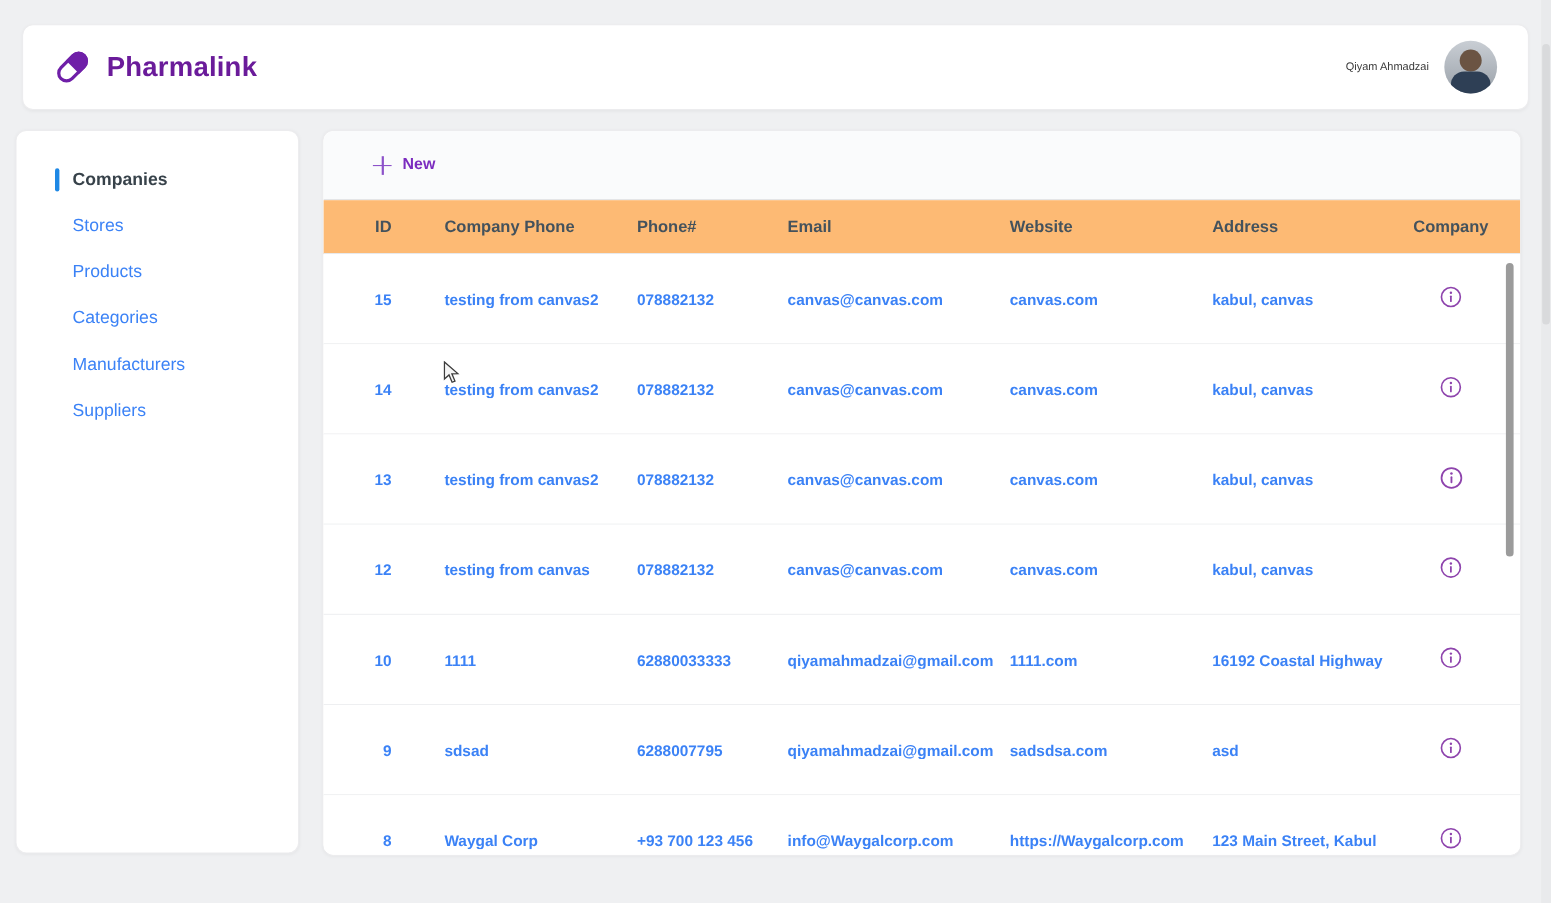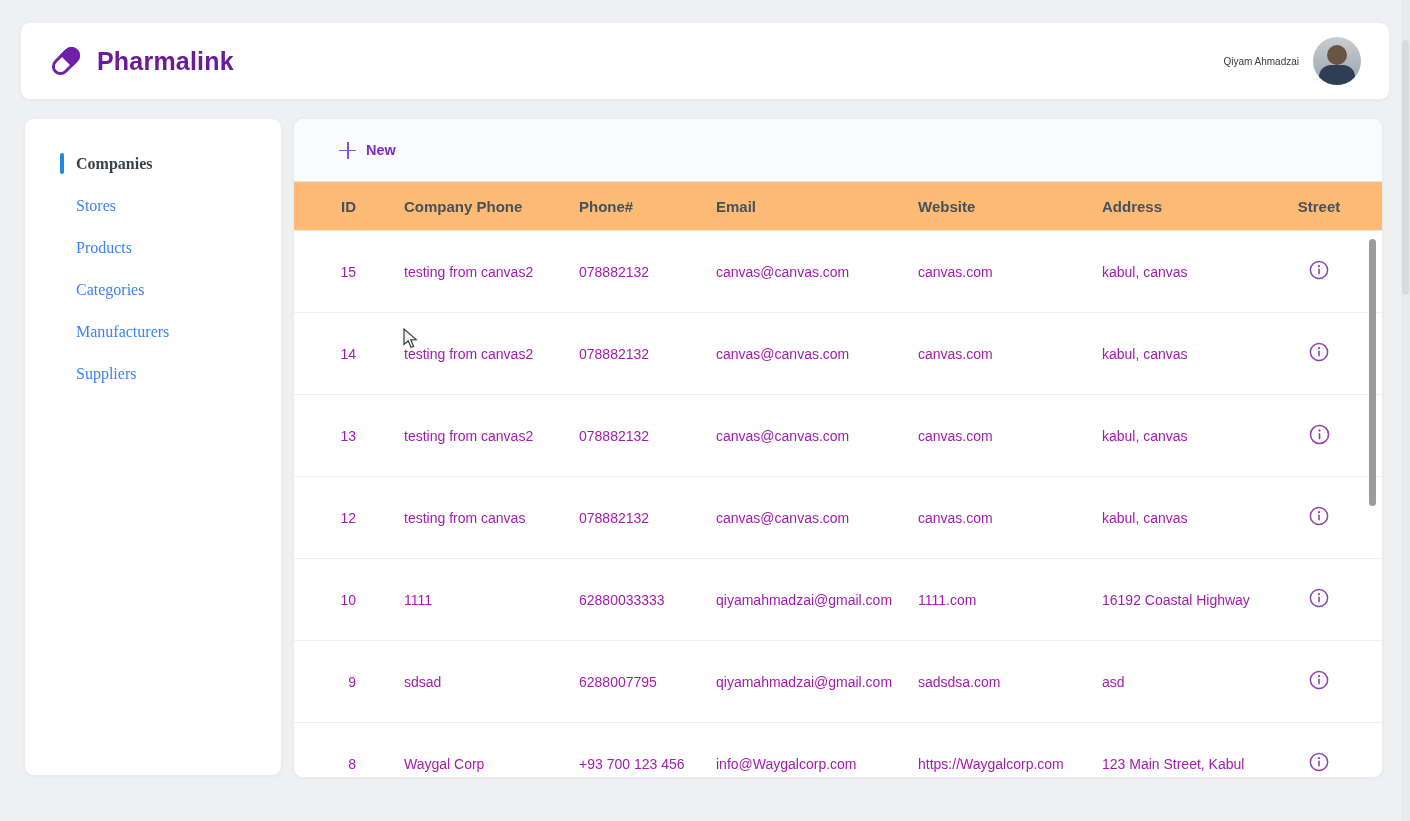--- a/index.html
+++ b/index.html
@@ -28,21 +28,21 @@
   .user-group { display: flex; align-items: center; gap: 14px; }
   .user-name { font-size: 10px; color: #3a3a3a; }
   .avatar { width: 48px; height: 48px; border-radius: 50%; overflow: hidden; position: relative;
     background: linear-gradient(180deg,#c9ced4 0%, #9aa1a9 100%); flex: 0 0 auto; }
   .avatar .head { position: absolute; left: 14px; top: 8px; width: 20px; height: 20px;
     border-radius: 50%; background: #6b5443; }
   .avatar .body { position: absolute; left: 6px; top: 28px; width: 36px; height: 24px;
     border-radius: 12px 12px 0 0; background: #2e3f55; }
 
   
-  .sidebar-card { left: 24px; top: 118px; width: 258px; height: 658px; padding-top: 24px; font-family: Liberation Serif, serif; }
+  .sidebar-card { left: 14px; top: 118px; width: 258px; height: 658px; padding-top: 24px; }
   .nav-item { position: relative; height: 42px; display: flex; align-items: center;
     padding-left: 51px; font-size: 16px; color: #3b82f6; cursor: pointer; }
   .nav-item.active { color: #37424a; font-weight: bold; }
   .nav-item.active .active-bar { position: absolute; left: 35px; top: 10px;
     width: 4px; height: 21px; border-radius: 2px; background: #1e88e5; }
 
   
   .main-card { left: 293px; top: 118px; width: 1090px; height: 660px; overflow: hidden; padding: 0; }
   .toolbar { height: 63px; background: #fafbfc; border-bottom: 1px solid #e2e3e5;
     border-radius: 10px 10px 0 0; display: flex; align-items: center; padding-left: 45px; }
@@ -57,22 +57,22 @@
   .grid-row { display: grid;
     grid-template-columns: 90px 185px 137px 202px 184px 185px 84px;
     align-items: center; }
   .thead { height: 49px; border-bottom: 1px solid #e8e9eb; background: #fdba74; }
   .th { font-size: 15px; font-weight: bold; color: #44525c; padding-left: 10px; }
   .th.col-id { text-align: right; padding-right: 28px; padding-left: 0; }
   .th.col-name { padding-left: 20px; }
   .th.col-action { text-align: center; padding-left: 0; }
 
   .trow { height: 82px; border-bottom: 1px solid #eeeff1; background: #ffffff; }
-  .td { font-size: 14px; color: #a21caf; padding-left: 10px; white-space: nowrap;
-    overflow: hidden; text-overflow: ellipsis; }
+  .td { font-size: 14px; color: #3b82f6; padding-left: 10px; white-space: nowrap;
+    overflow: hidden; text-overflow: ellipsis; font-weight: bold; }
   .td.col-id { text-align: right; padding-right: 28px; padding-left: 0; }
   .td.col-name { padding-left: 20px; }
   .td.col-action { text-align: center; padding-left: 0; }
   .info-btn { background: none; border: none; cursor: pointer; padding: 0; line-height: 0; }
 
   
   .table-scroll-thumb { position: absolute; right: 6px; top: 120px; width: 7px; height: 267px;
     border-radius: 4px; background: #9b9b9b; }
 
   
@@ -137,21 +137,21 @@
     </button>
   </div>
 
   <div class="grid-row thead">
     <div class="th col-id">ID</div>
     <div class="th col-name">Company Phone</div>
     <div class="th">Phone#</div>
     <div class="th">Email</div>
     <div class="th">Website</div>
     <div class="th">Address</div>
-    <div class="th col-action">Street</div>
+    <div class="th col-action">Company</div>
   </div>
 
   <div>
     <div class="grid-row trow">
       <div class="td col-id">15</div>
       <div class="td col-name">testing from canvas2</div>
       <div class="td">078882132</div>
       <div class="td">canvas@canvas.com</div>
       <div class="td">canvas.com</div>
       <div class="td">kabul, canvas</div>

